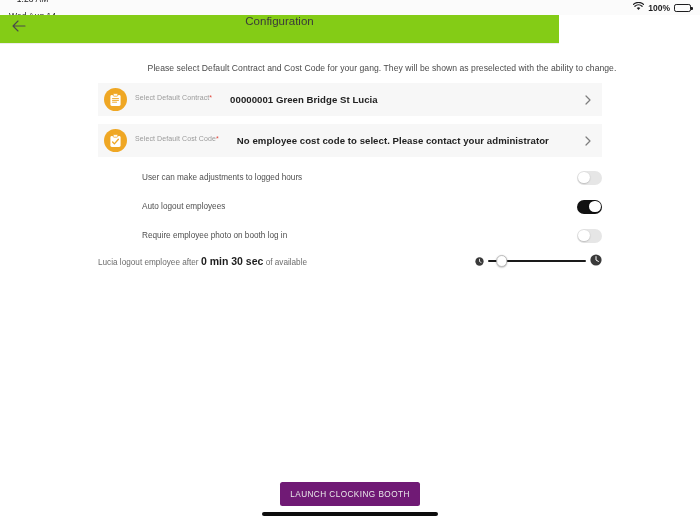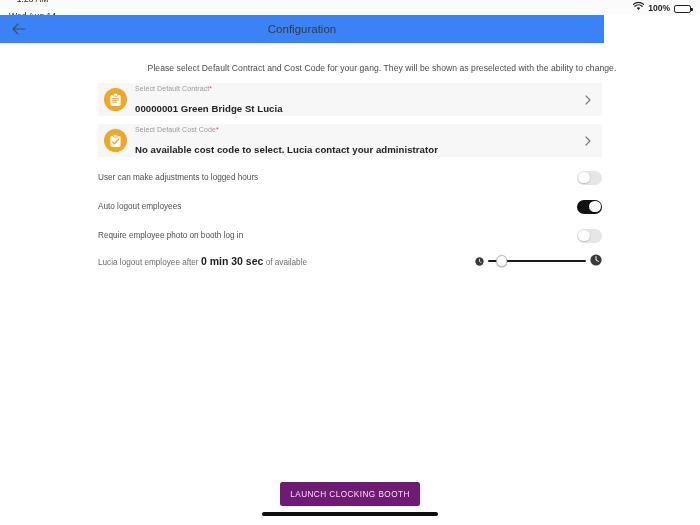--- a/index.html
+++ b/index.html
@@ -34,21 +34,21 @@
     align-items: center;
     gap: 7px;
     font-size: 8.5px;
     font-weight: normal;
     color: #1c1c1e;
     letter-spacing: 0.1px;
     flex-direction: column;
   }
   .status-right {
     display: flex;
-    align-items: flex-end;
+    align-items: center;
     gap: 4px;
     font-size: 8.5px;
     font-weight: bold;
     color: #1c1c1e;
   }
   .wifi-icon { display: block; }
   .battery {
     width: 17px;
     height: 8px;
     border: 1px solid #1c1c1e;
@@ -71,26 +71,25 @@
     width: 100%;
     height: 100%;
     background: #1c1c1e;
     border-radius: 1px;
   }
 
   
   .nav-bar {
     position: absolute;
     top: 15px; left: 0;
-    width: 604px;
+    width: 559px;
     height: 28px;
-    background: #3b82f6;
+    background: #84cc16;
     border-bottom: 1px solid #ececec;
     display: flex;
-    align-items: center;
   }
   .back-button {
     position: absolute;
     left: 8px;
     width: 22px;
     height: 22px;
     display: flex;
     align-items: center;
     justify-content: center;
     cursor: pointer;
@@ -142,23 +141,23 @@
     background: #efa724;
     display: flex;
     align-items: center;
     justify-content: center;
     flex: 0 0 auto;
     margin-right: 8px;
   }
   .row-texts {
     flex: 1 1 auto;
     display: flex;
-    flex-direction: column;
+    flex-direction: row;
     justify-content: flex-start;
-    gap: 11px;
+    gap: 18px;
     min-width: 0;
   }
   .row-label {
     font-size: 7px;
     color: #9a9a9a;
     letter-spacing: 0.1px;
   }
   .row-label .req { color: #e04a3f; }
   .row-value {
     font-size: 9.6px;
@@ -181,20 +180,21 @@
     left: 98px;
     width: 504px;
     height: 29px;
     display: flex;
     align-items: center;
     justify-content: space-between;
   }
   .setting-label {
     font-size: 8.2px;
     color: #4f4f4f;
+    margin-left: 44px;
   }
   .toggle {
     width: 25px;
     height: 14px;
     border-radius: 7px;
     background: #e6e6e6;
     position: relative;
     cursor: pointer;
     flex: 0 0 auto;
   }
@@ -355,21 +355,21 @@
   <div class="select-row second">
     <span class="row-icon">
       <svg width="13" height="14" viewBox="0 0 13 14">
         <rect x="1.4" y="2" width="10.2" height="11" rx="1.4" fill="#ffffff"></rect>
         <rect x="4.2" y="0.6" width="4.6" height="2.6" rx="0.9" fill="#ffffff" stroke="#efa724" stroke-width="0.8"></rect>
         <path d="M3.6 8 L5.4 9.9 L9.4 5.2" stroke="#efa724" stroke-width="1.35" fill="none" stroke-linecap="round" stroke-linejoin="round"></path>
       </svg>
     </span>
     <span class="row-texts">
       <span class="row-label"><span>Select Default Cost Code</span><span class="req">*</span></span>
-      <span class="row-value">No available cost code to select. Lucia contact your administrator</span>
+      <span class="row-value">No employee cost code to select. Please contact your administrator</span>
     </span>
     <span class="chevron">
       <svg width="6" height="10" viewBox="0 0 6 10">
         <path d="M1 1 L5 5 L1 9" stroke="#7d7d7d" stroke-width="1.2" fill="none" stroke-linecap="round" stroke-linejoin="round"></path>
       </svg>
     </span>
   </div>
 
   <div class="setting-row" style="top:119px">
     <span class="setting-label">User can make adjustments to logged hours</span>

